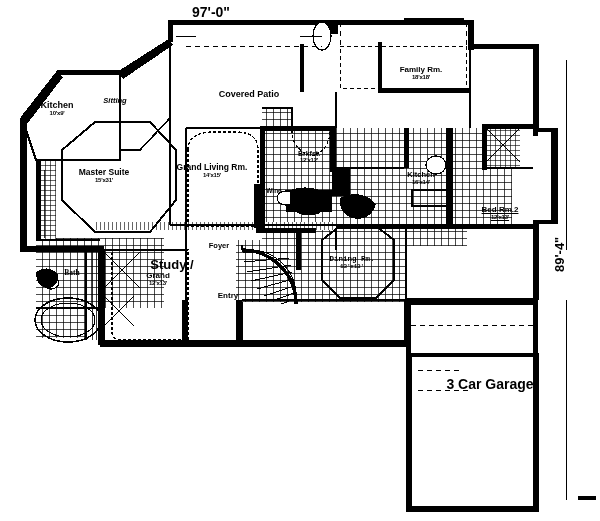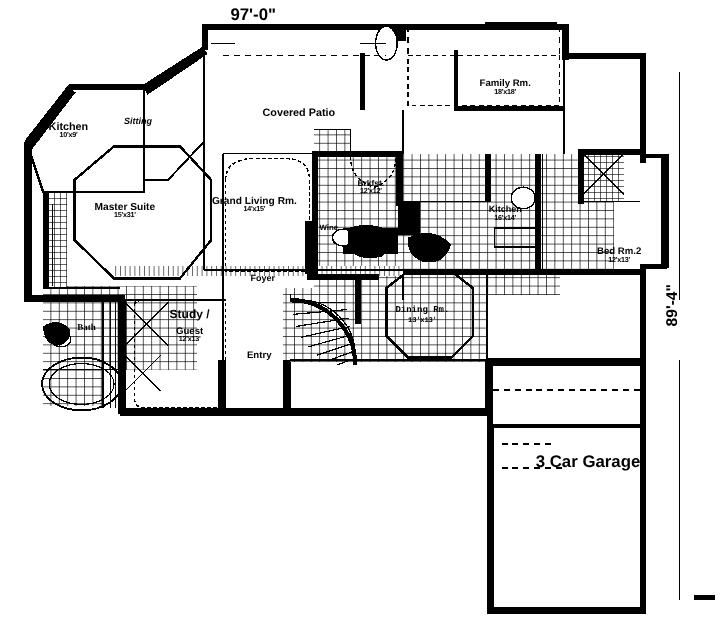--- a/index.html
+++ b/index.html
@@ -291,42 +291,42 @@
 <div class="lbl" style="left:421px;top:171px;transform:translateX(-50%);font-size:7.5px;">
   <span class="nm">Kitchen</span>
   <span class="dim">16'x14'</span>
 </div>
 
 <div class="lbl" style="left:421px;top:66px;transform:translateX(-50%);font-size:8px;">
   <span class="nm">Family Rm.</span>
   <span class="dim">18'x18'</span>
 </div>
 
-<div class="lbl" style="left:516px;top:206px;transform:translateX(-50%);font-size:8px;">
+<div class="lbl" style="left:500px;top:206px;transform:translateX(-50%);font-size:8px;text-decoration:underline;">
   <span class="nm">Bed Rm.2</span>
   <span class="dim">12'x13'</span>
 </div>
 
 <div class="lbl" style="left:352px;top:256px;transform:translateX(-50%);font-size:7.5px;font-family:Liberation Mono, monospace;">
   <span class="nm">Dining Rm.</span>
   <span class="dim">13'x13'</span>
 </div>
 
-<div class="lbl" style="left:219px;top:228px;transform:translateX(-50%);font-size:7.5px;">
+<div class="lbl" style="left:219px;top:242px;transform:translateX(-50%);font-size:7.5px;">
   <span class="nm">Foyer</span>
 </div>
 
-<div class="lbl" style="left:158px;top:258px;transform:translateX(-50%);font-size:10px;">
+<div class="lbl" style="left:172px;top:258px;transform:translateX(-50%);font-size:13px;">
   <span class="nm">Study /</span>
 </div>
 
 <div class="lbl" style="left:158px;top:272px;transform:translateX(-50%);font-size:8px;">
-  <span class="nm">Guest</span>
+  <span class="nm">Grand</span>
   <span class="dim">12'x13'</span>
 </div>
 
-<div class="lbl" style="left:216px;top:292px;transform:translateX(-50%);font-size:8px;">
+<div class="lbl" style="left:228px;top:292px;transform:translateX(-50%);font-size:8px;">
   <span class="nm">Entry</span>
 </div>
 
 <div class="lbl" style="left:490px;top:377px;transform:translateX(-50%);font-size:14px;">
   <span class="nm">3 Car Garage</span>
 </div>
 
 </body></html>

